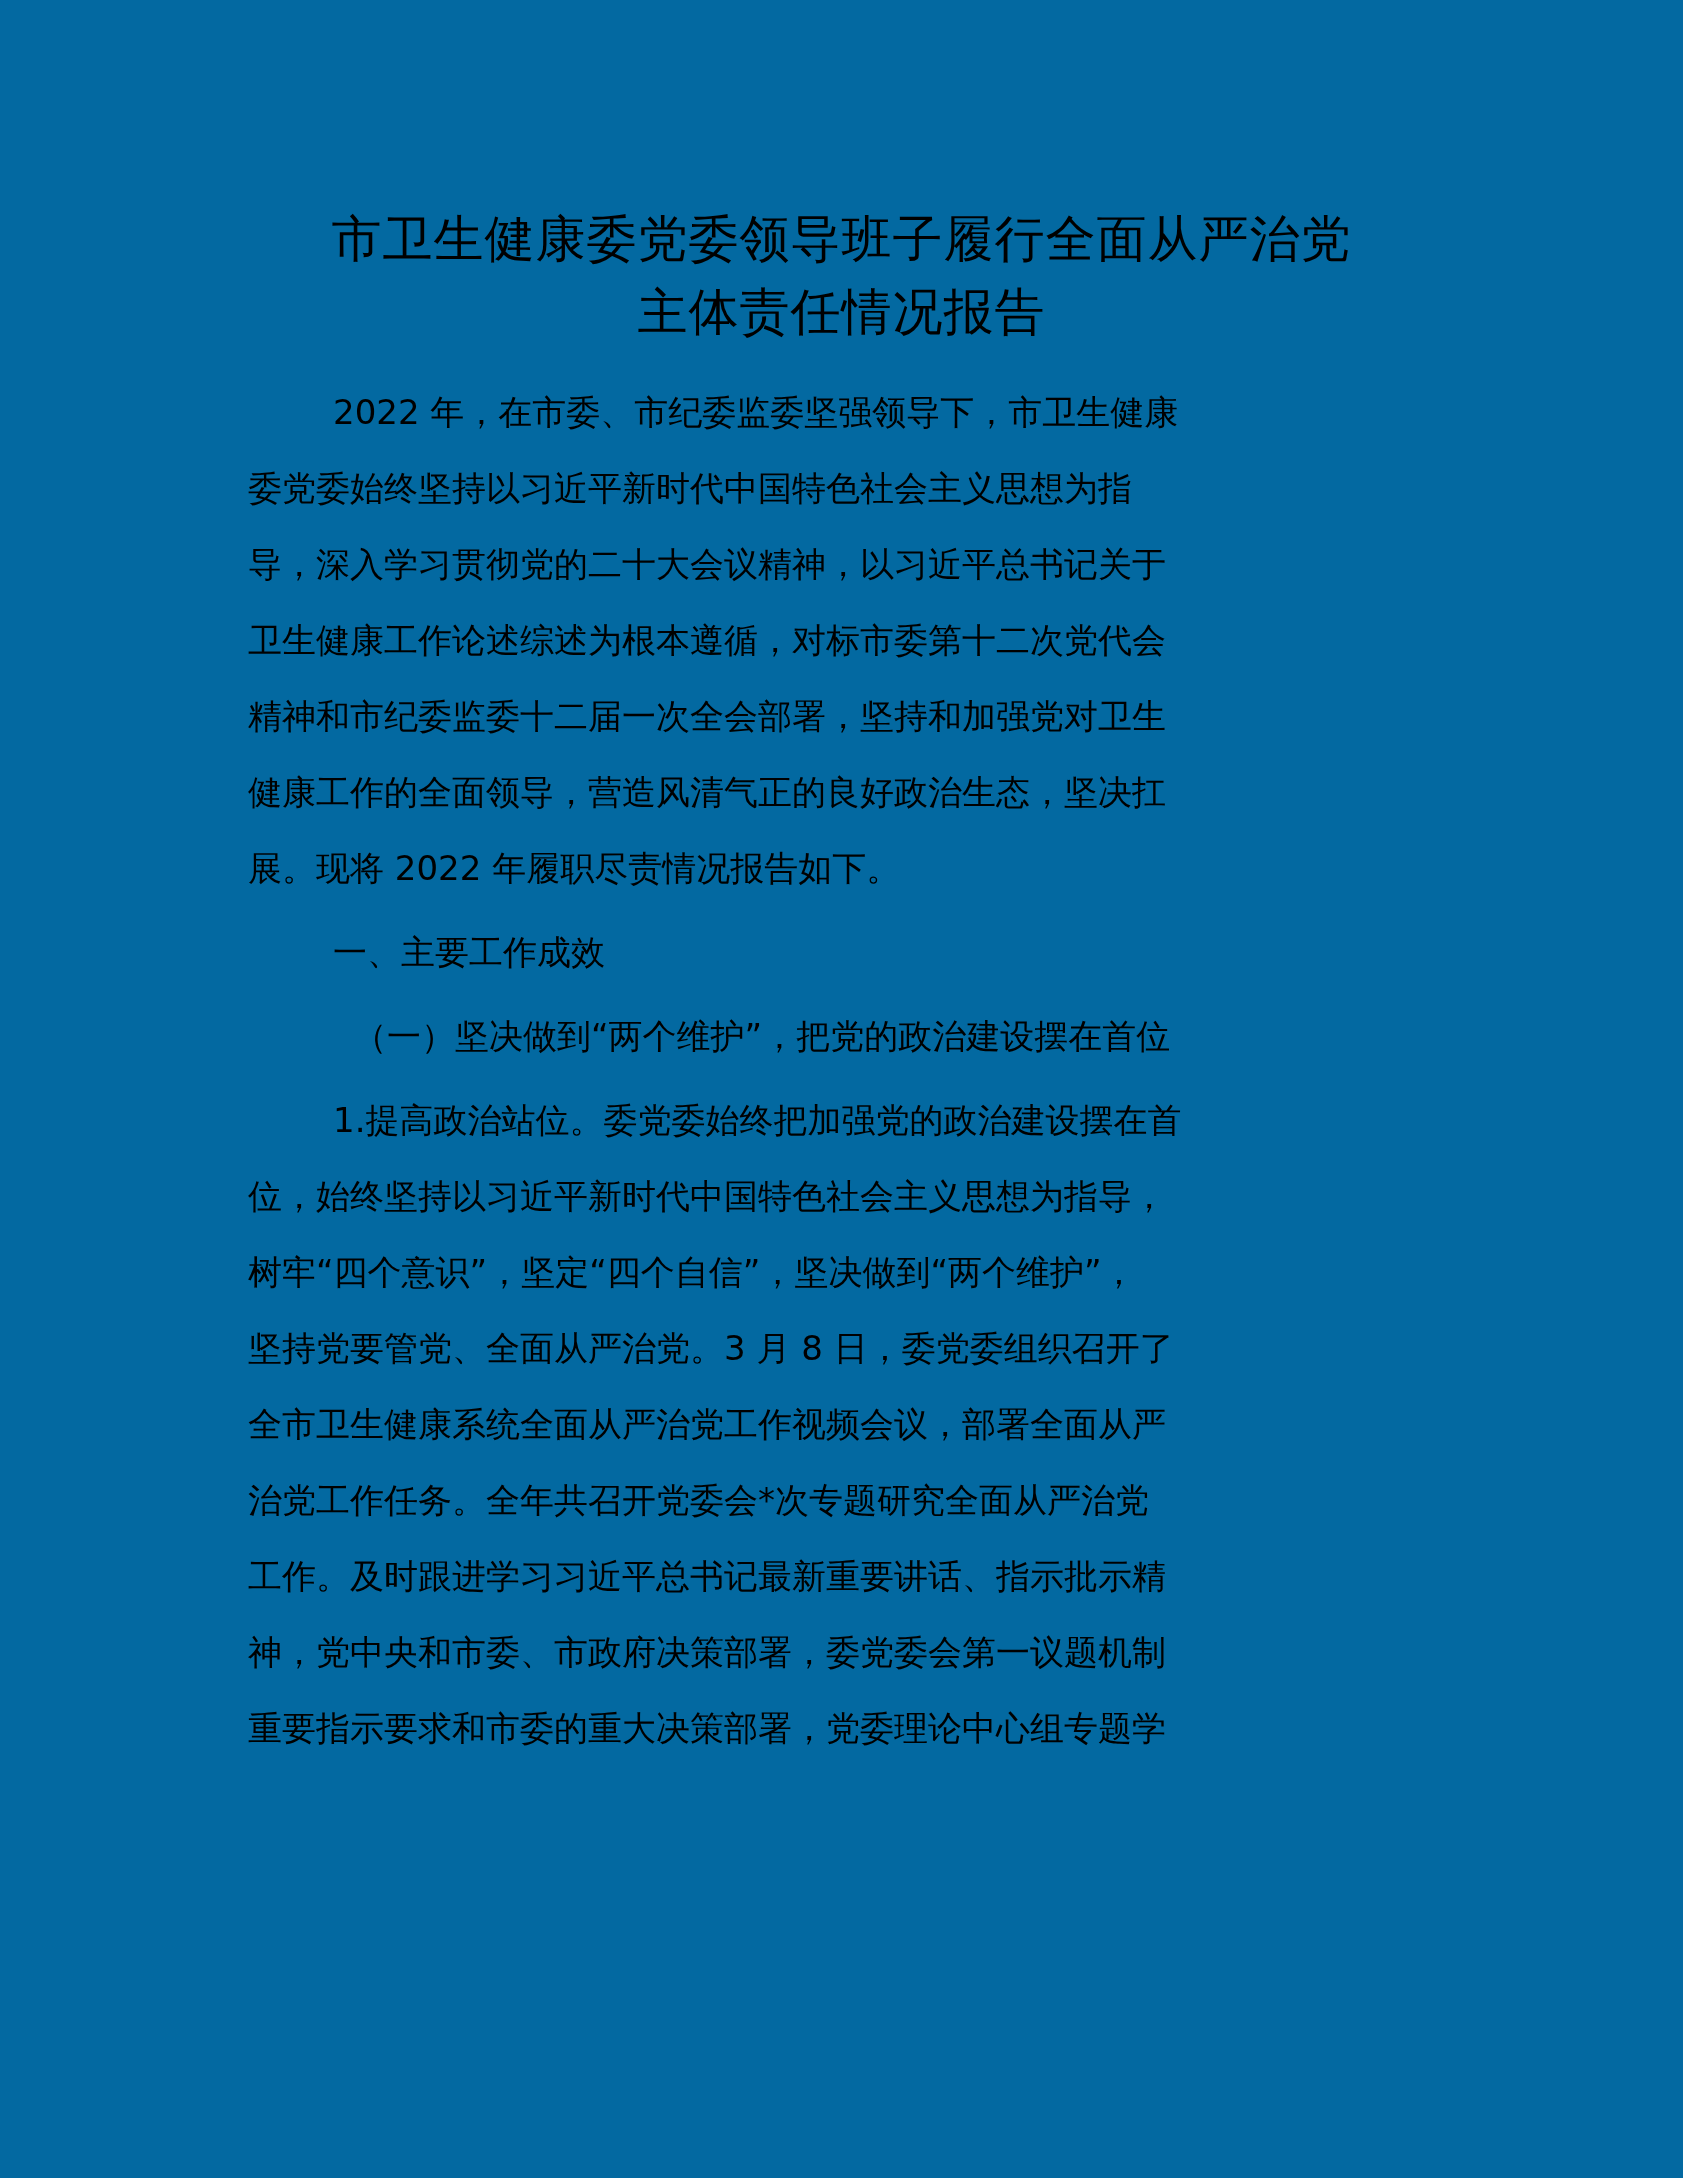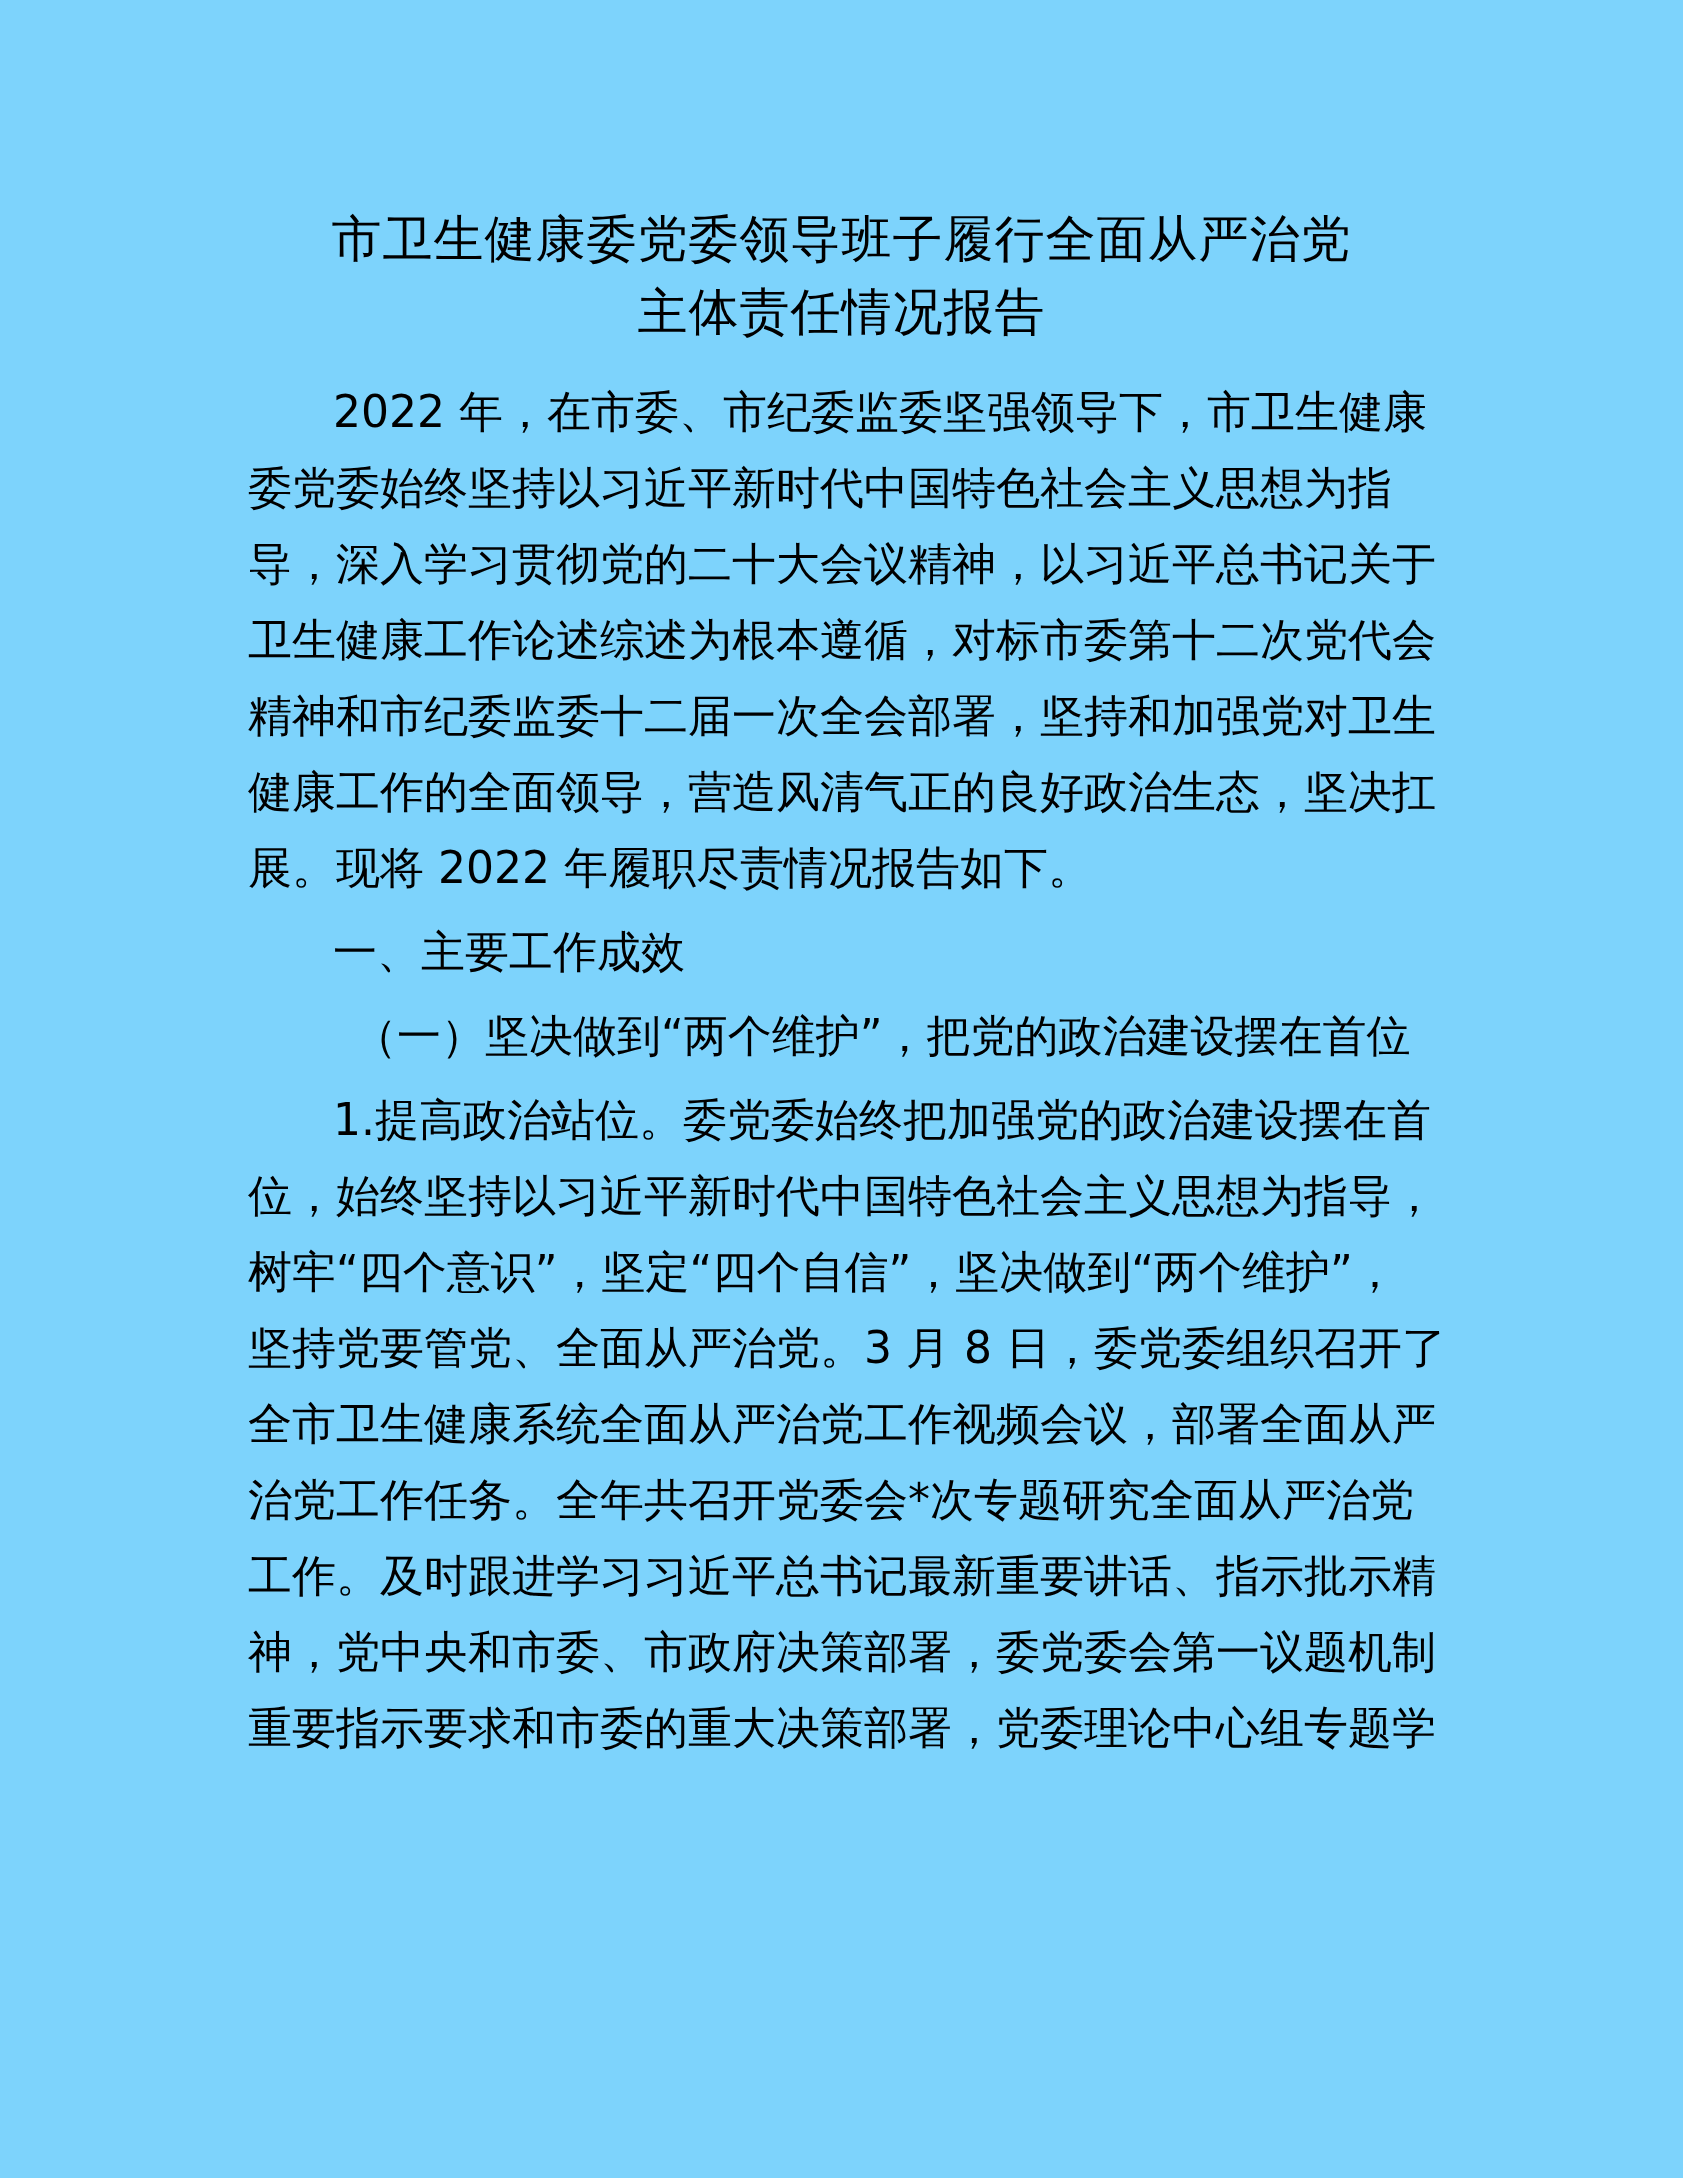--- a/index.html
+++ b/index.html
@@ -1,24 +1,24 @@
 <!DOCTYPE html>
 <html><head>
 <meta charset="utf-8">
 <style>
   html, body { margin: 0; padding: 0; background: #ffffff; }
   body { width: 1683px; height: 2178px; position: relative; overflow: hidden;
          font-family: "DejaVu Sans", "Liberation Sans", sans-serif; color: #000; }
-  .page { position: absolute; left: 0; top: 0; width: 1683px; height: 2178px; background: #7dd3fc; }
+  .page { position: absolute; left: 0; top: 0; width: 1683px; height: 2178px; background: #0369a1; }
   .title { position: absolute; left: 198px; width: 1287px; text-align: center;
            font-size: 50px; line-height: 73px; letter-spacing: 1px; }
   .title-1 { top: 203px; }
   .title-2 { top: 276px; }
   .body { position: absolute; left: 248px; width: 1178px; top: 374px;
-          font-size: 44px; line-height: 76px; text-align: justify; }
+          font-size: 34px; line-height: 76px; text-align: justify; }
   .line { display: block; white-space: nowrap; height: 76px; }
   .indent { padding-left: 85px; }
   .indent-h2 { padding-left: 85px; }
   .indent-h3 { padding-left: 105px; }
 </style>
 </head>
 <body>
 
 <div class="page">
 

